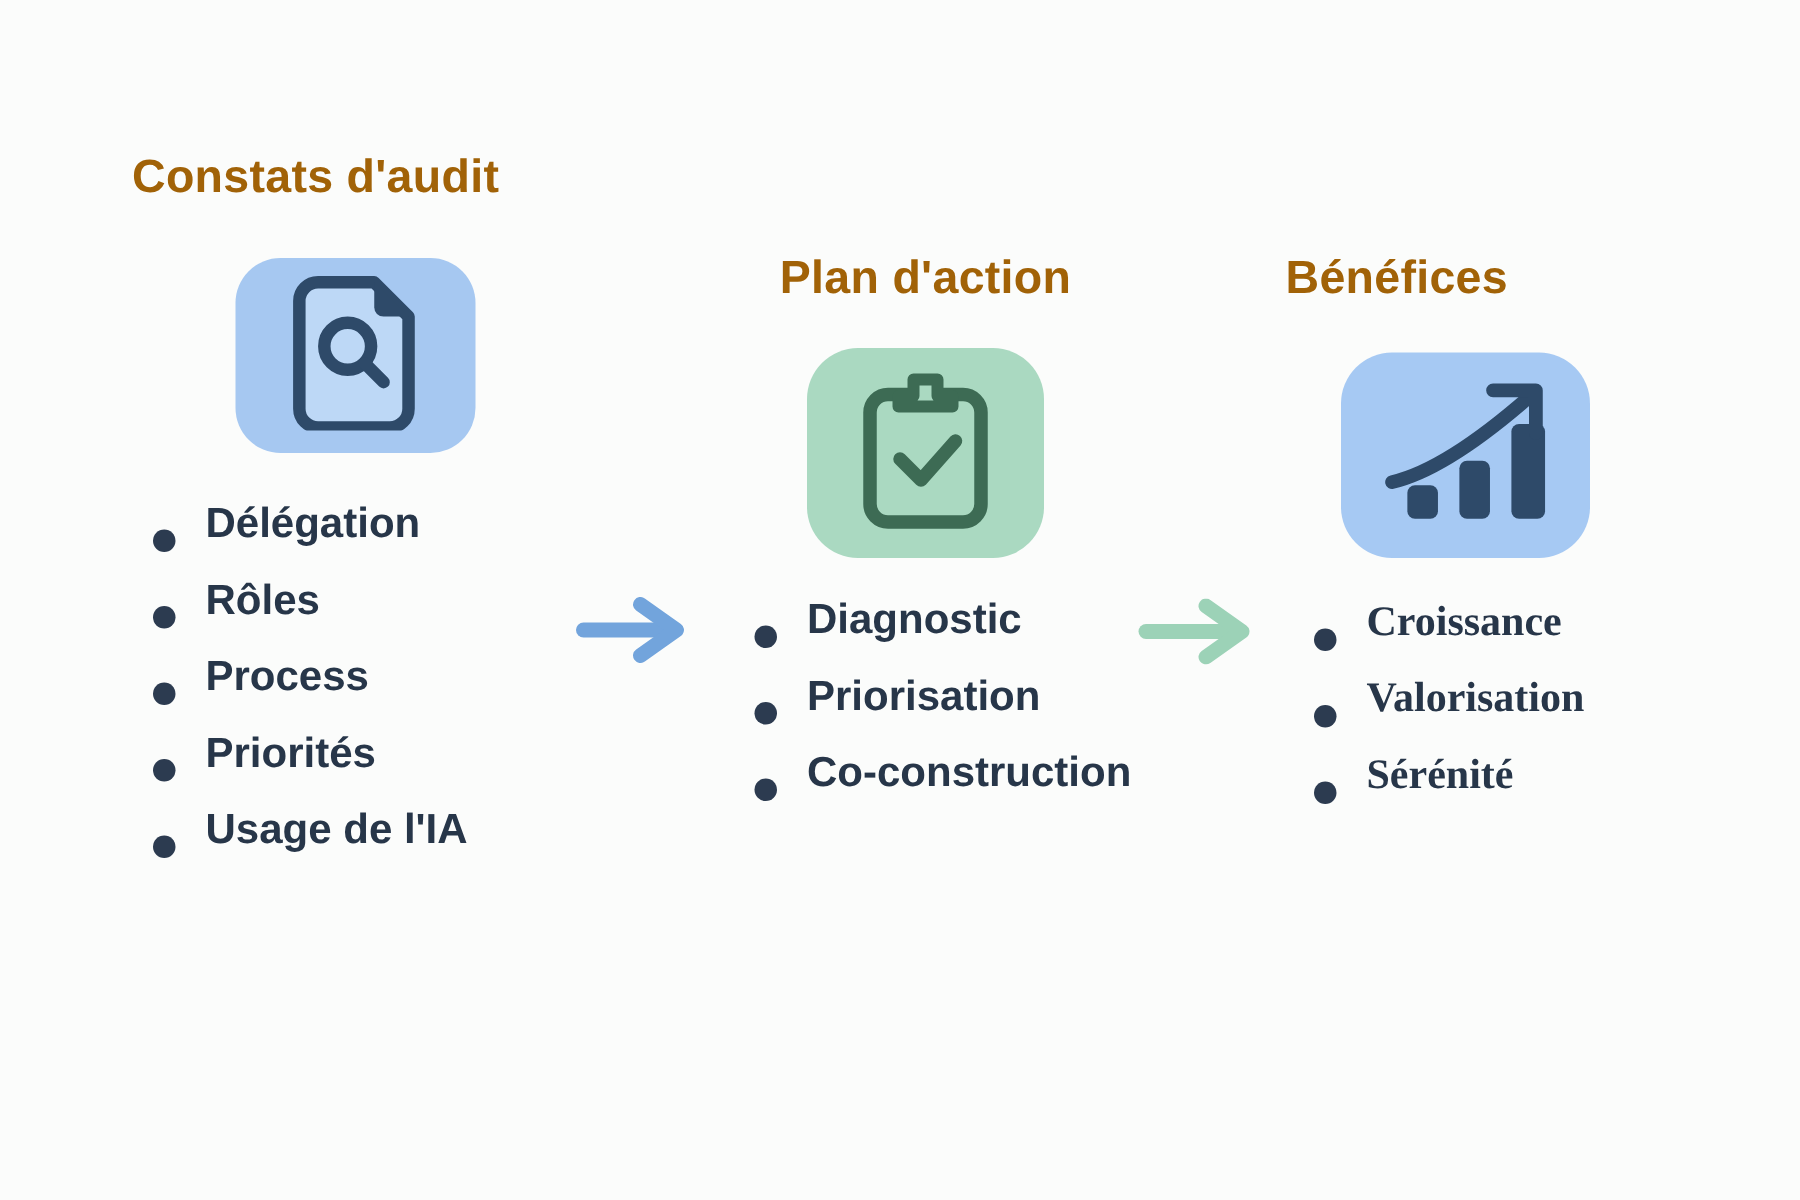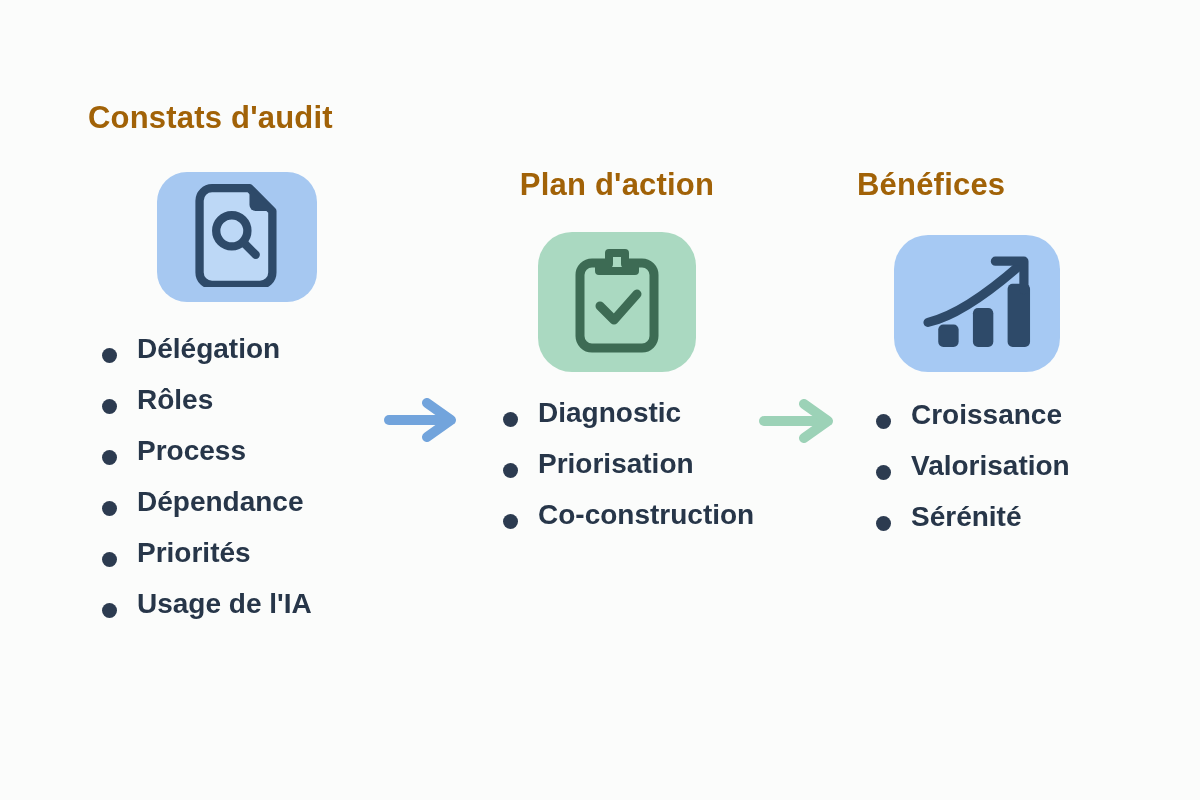--- a/index.html
+++ b/index.html
@@ -27,23 +27,23 @@
   }
   #iconbox-1{left:157px;top:172px;width:160px;height:130px;background:#a6c8f1;border-radius:30px;}
   #iconbox-2{left:538px;top:232px;width:158px;height:140px;background:#aad9c1;border-radius:34px;}
   #iconbox-3{left:894px;top:235px;width:166px;height:137px;background:#a6c9f3;border-radius:34px;}
 
   ul.items{
     position:absolute;list-style:none;margin:0;padding:0;
   }
   #list-1{left:102px;top:330px;width:260px;}
   #list-2{left:503px;top:394px;width:300px;}
-  #list-3{left:876px;top:396px;width:260px;}
+  #list-3{left:876px;top:396px;width:260px;font-family:Liberation Serif, serif;}
   ul.items li{
-    display:flex;align-items:center;
+    display:flex;align-items:flex-end;
     margin:0 0 13px 0;
     font-size:28px;font-weight:700;line-height:38px;color:#273649;
   }
   #list-1 li .item-text{max-width:205px;}
   ul.items .bullet{
     flex:0 0 15px;width:15px;height:15px;border-radius:50%;
     background:#2c3b50;margin:12px 20px 0 0;
   }
 
   .flow-arrow{position:absolute;}
@@ -73,24 +73,20 @@
         <span class="bullet"></span>
         <span class="item-text">Délégation</span>
       </li>
       <li>
         <span class="bullet"></span>
         <span class="item-text">Rôles</span>
       </li>
       <li>
         <span class="bullet"></span>
         <span class="item-text">Process</span>
-      </li>
-      <li>
-        <span class="bullet"></span>
-        <span class="item-text">Dépendance</span>
       </li>
       <li>
         <span class="bullet"></span>
         <span class="item-text">Priorités</span>
       </li>
       <li>
         <span class="bullet"></span>
         <span class="item-text">Usage de l'IA</span>
       </li>
     </ul>

